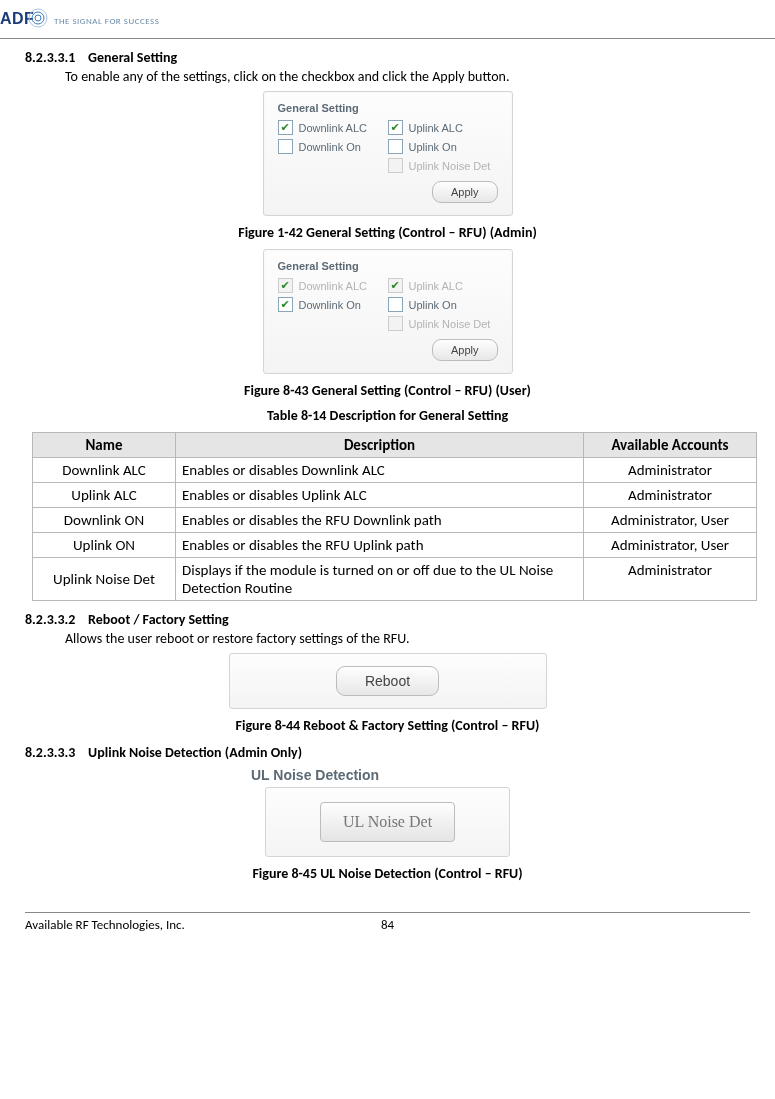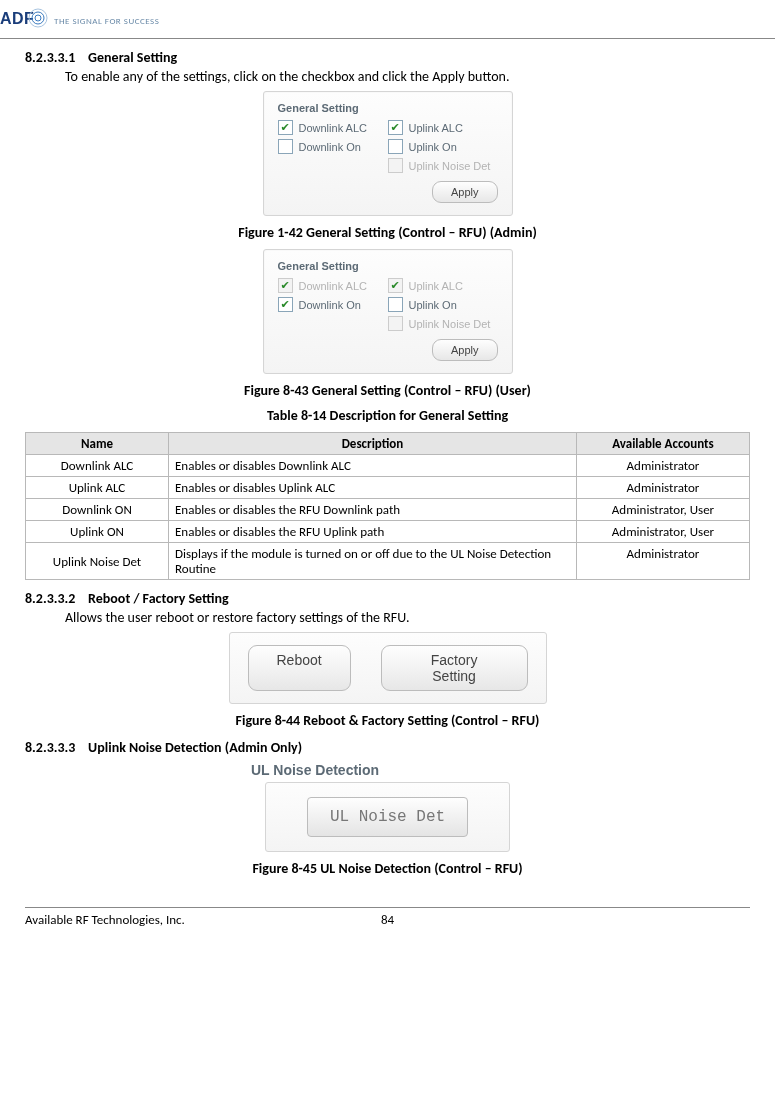--- a/index.html
+++ b/index.html
@@ -95,22 +95,22 @@
     font-family: Verdana, sans-serif;
     font-size: 11px;
     color: #444;
     padding: 4px 18px;
     text-align: center;
   }
   .btn-wide { padding: 6px 28px; font-size: 14px;}
   table.desc {
     border-collapse: collapse;
     width: 100%;
-    margin: 4px 0 8px 0;
-    font-size: 13px;
+    margin: 4px 0 8px 7px;
+    font-size: 15px;
   }
   table.desc th, table.desc td {
     border: 1px solid #b8b8b8;
     padding: 3px 6px;
     text-align: left;
   }
   table.desc th {
     background: #e5e5e5;
     text-align: center;
     font-weight: bold;
@@ -144,21 +144,21 @@
     font-size: 14px;
     font-weight: bold;
     color: #5c6a75;
     text-align: left;
     margin: 0 0 4px -14px;
   }
   .btn-big {
     border: 1px solid #bcbcbc;
     border-radius: 4px;
     background: linear-gradient(#fefefe, #e4e4e4);
-    font-family: Liberation Mono, monospace;
+    font-family: Liberation Serif, serif;
     font-size: 16px;
     color: #777;
     padding: 10px 22px;
     display: inline-block;
   }
   .footer {
     border-top: 1px solid #888;
     margin: 30px 25px 0 25px;
     padding-top: 4px;
     font-size: 13px;
@@ -304,21 +304,20 @@
     <span>8.2.3.3.2</span>&nbsp;&nbsp;&nbsp;
     <span>Reboot / Factory Setting</span>
   </div>
   <div class="body-text">Allows the user reboot or restore factory settings of the RFU.</div>
 
   <div class="fig">
     <div>
       <div class="rfu-panel">
         <div class="rfu-btns">
           <span class="btn btn-wide">Reboot</span>
-          <span class="btn btn-wide">Factory Setting</span>
         </div>
       </div>
     </div>
   </div>
   <div class="caption">Figure 8-44    Reboot &amp; Factory Setting (Control – RFU)</div>
 
   <div class="section-num">
     <span>8.2.3.3.3</span>&nbsp;&nbsp;&nbsp;
     <span>Uplink Noise Detection (Admin Only)</span>
   </div>

